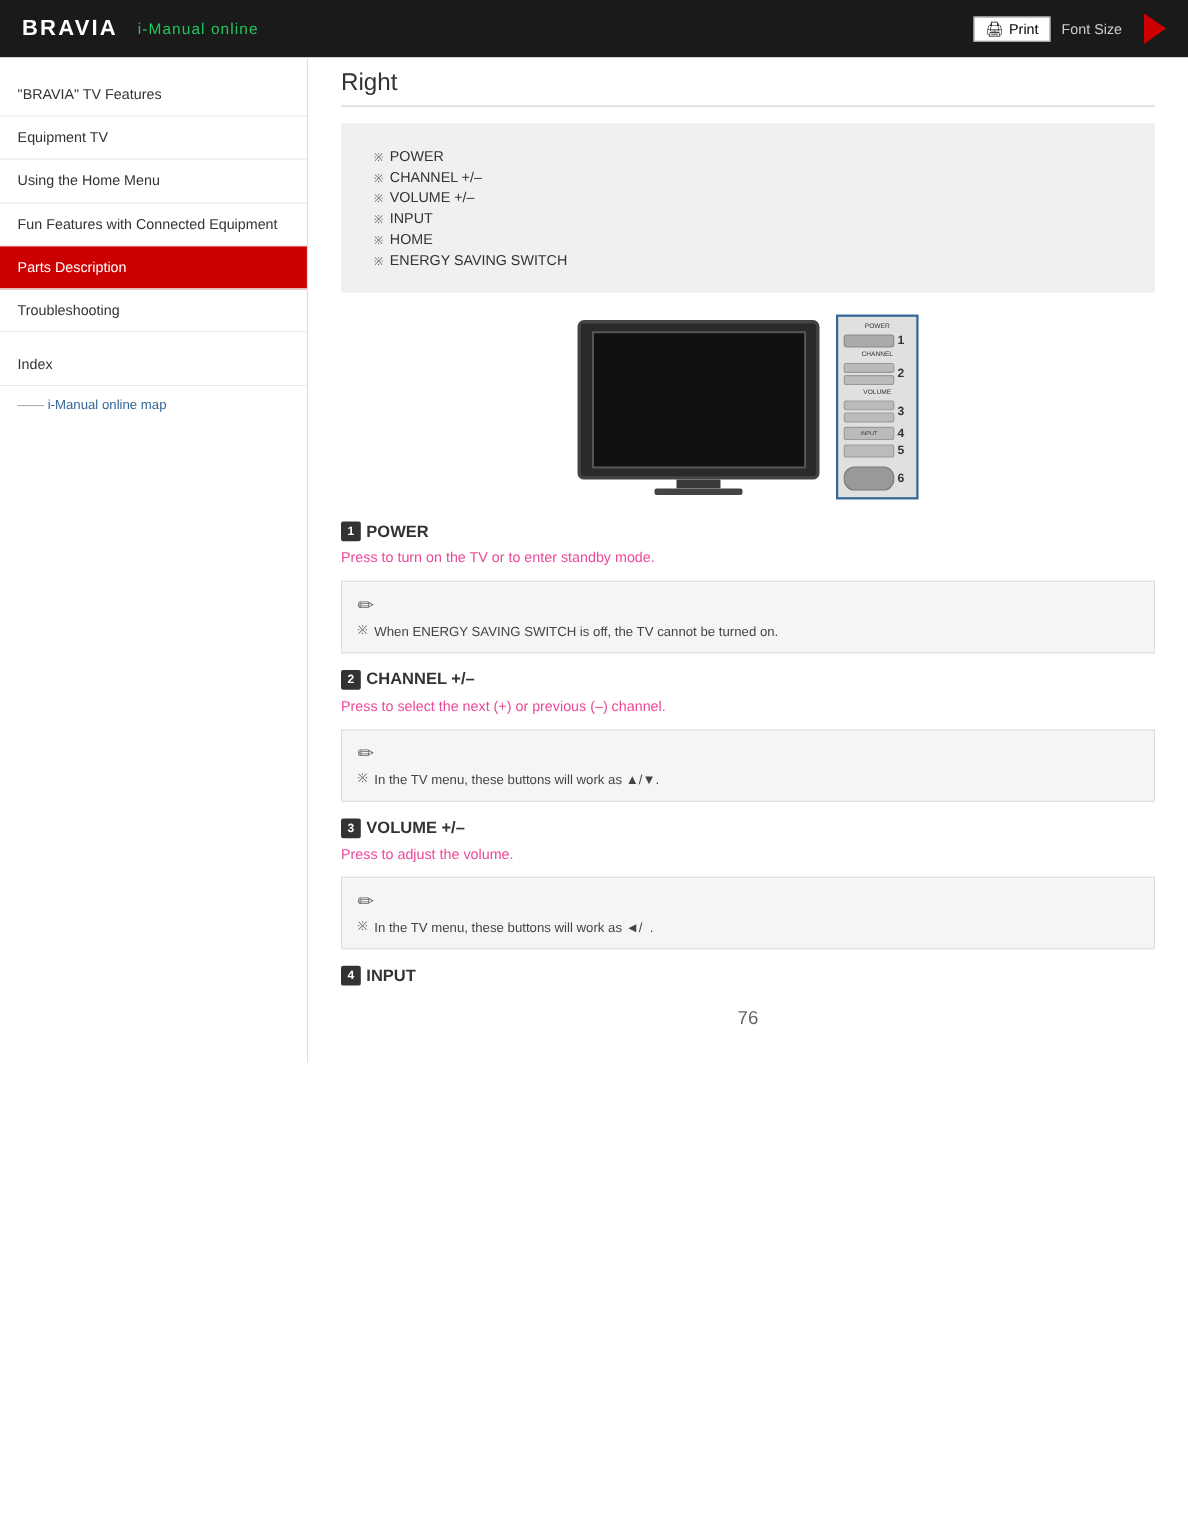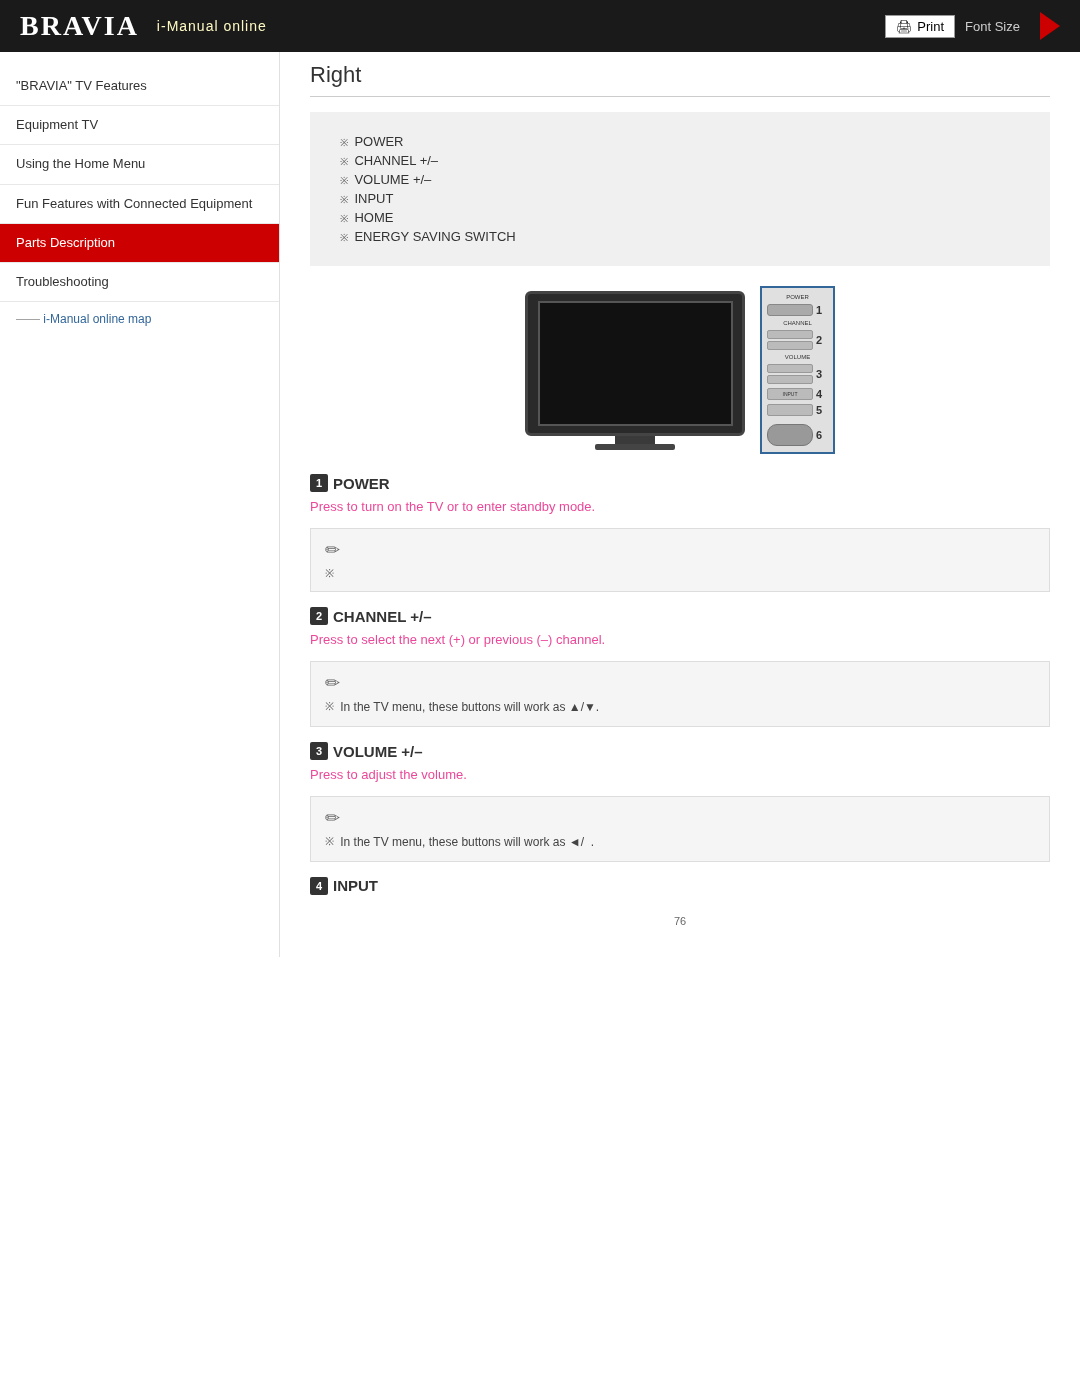--- a/index.html
+++ b/index.html
@@ -1,22 +1,22 @@
 <!DOCTYPE html>
 <html><head>
   <meta charset="utf-8">
   <style>
     * { margin: 0; padding: 0; box-sizing: border-box; }
     body { font-family: Arial, sans-serif; background: #fff; width: 1080px; min-height: 1397px; font-size: 14px; color: #333; }
 
     
     .header { background: #1a1a1a; display: flex; align-items: center; justify-content: space-between; padding: 0 20px; height: 52px; }
     .header-left { display: flex; align-items: center; gap: 18px; }
-    .bravia-logo { color: #fff; font-size: 28px; font-weight: bold; letter-spacing: 2px; font-family: Liberation Serif, serif; }
-    .header-subtitle { color: #fef9c3; font-size: 14px; letter-spacing: 1px; }
+    .bravia-logo { color: #fff; font-size: 20px; font-weight: bold; letter-spacing: 2px; font-family: Liberation Sans, sans-serif; }
+    .header-subtitle { color: #22c55e; font-size: 14px; letter-spacing: 1px; }
     .header-right { display: flex; align-items: center; gap: 10px; }
     .print-btn { background: #fff; border: 1px solid #999; padding: 3px 10px; font-size: 13px; cursor: pointer; display: flex; align-items: center; gap: 5px; }
     .font-size-label { color: #ccc; font-size: 13px; }
     .arrow-right { width: 0; height: 0; border-top: 14px solid transparent; border-bottom: 14px solid transparent; border-left: 20px solid #cc0000; margin-left: 10px; }
 
     
     .main-layout { display: flex; padding: 0; }
 
     
     .sidebar { width: 280px; min-width: 280px; padding: 15px 0; border-right: 1px solid #e0e0e0; }
@@ -53,21 +53,21 @@
     .section-num { display: inline-flex; align-items: center; justify-content: center; width: 18px; height: 18px; background: #333; color: #fff; font-size: 11px; border-radius: 2px; font-weight: bold; }
     .section-text { font-size: 13px; color: #ec4899; margin: 5px 0 10px 0; line-height: 1.6; }
 
     
     .note-box { background: #f5f5f5; border: 1px solid #ddd; padding: 10px 14px; margin: 8px 0 12px 0; }
     .note-icon { font-size: 18px; color: #666; margin-bottom: 4px; }
     .note-text { font-size: 12px; color: #444; line-height: 1.5; display: flex; gap: 6px; }
     .note-marker { color: #666; font-size: 11px; }
 
     
-    .page-number { text-align: center; font-size: 11px; color: #666; margin-top: 20px; }
+    .page-number { text-align: center; font-size: 17px; color: #666; margin-top: 20px; }
   </style>
 </head>
 <body>
 
 <div class="header">
   <div class="header-left">
     <span class="bravia-logo">BRAVIA</span>
     <span class="header-subtitle">i-Manual online</span>
   </div>
   <div class="header-right">
@@ -82,20 +82,21 @@
 
 <div class="main-layout">
 
   <div class="sidebar">
     <div class="sidebar-item">"BRAVIA" TV Features</div>
     <div class="sidebar-item">Equipment TV</div>
     <div class="sidebar-item">Using the Home Menu</div>
     <div class="sidebar-item">Fun Features with Connected Equipment</div>
     <div class="sidebar-item active">Parts Description</div>
     <div class="sidebar-item">Troubleshooting</div>
+    <div class="sidebar-item index">Index</div>
     <div class="sidebar-map-link">
       <span class="sidebar-map-prefix">——</span>
       <a href="#"> i-Manual online map</a>
     </div>
   </div>
 
   <div class="content">
 
 
     <h1 class="page-title">Right</h1>
@@ -171,20 +172,21 @@
 
     <div class="section-heading">
       <span class="section-num">1</span>
       <span> POWER</span>
     </div>
     <p class="section-text">Press to turn on the TV or to enter standby mode.</p>
     <div class="note-box">
       <div class="note-icon">✏</div>
       <div class="note-text">
         <span class="note-marker">※</span>
+        <span>When ENERGY SAVING SWITCH is off, the TV cannot be turned on.</span>
       </div>
     </div>
 
     <div class="section-heading">
       <span class="section-num">2</span>
       <span> CHANNEL +/–</span>
     </div>
     <p class="section-text">Press to select the next (+) or previous (–) channel.</p>
     <div class="note-box">
       <div class="note-icon">✏</div>

